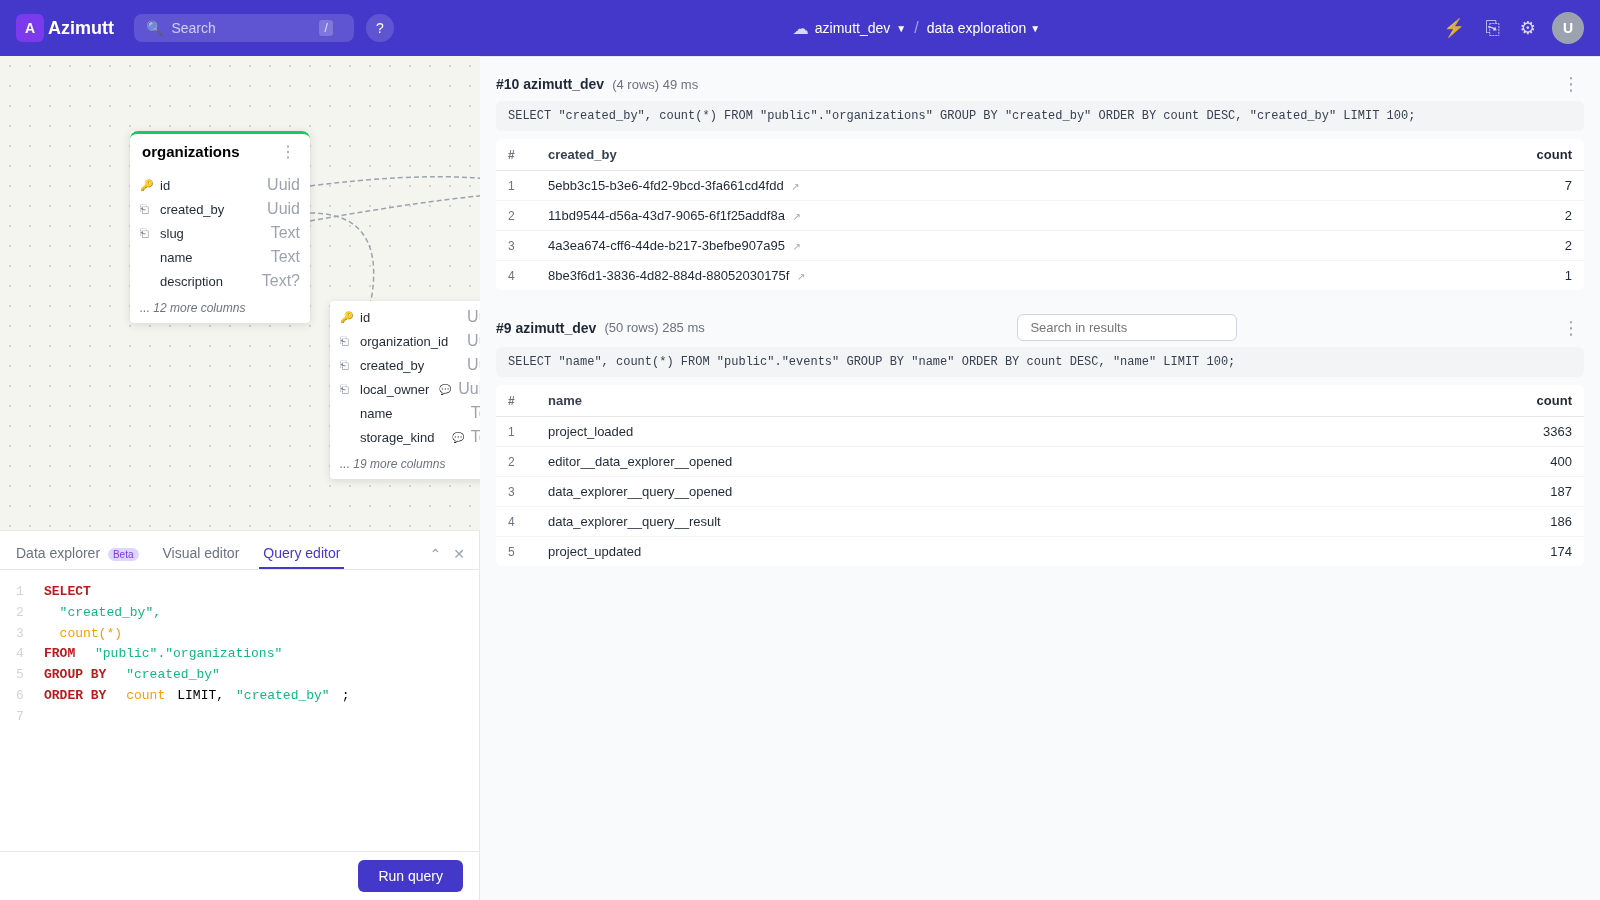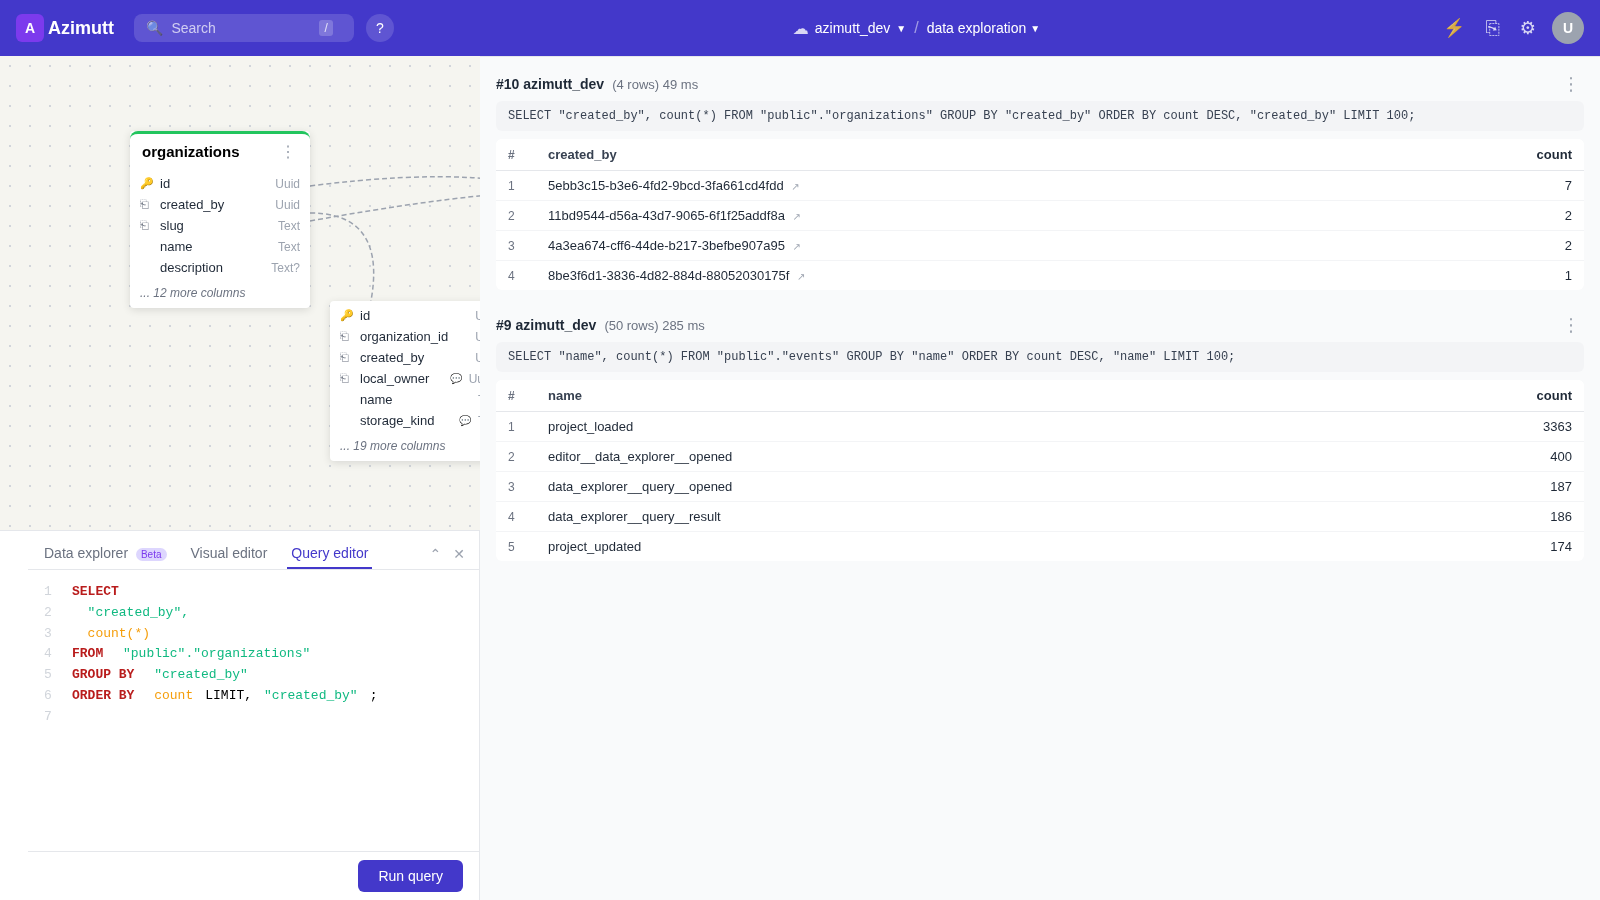--- a/index.html
+++ b/index.html
@@ -200,21 +200,21 @@
     .table-body { padding: 4px 0; }
     .table-row-item {
       display: flex;
       align-items: center;
       padding: 3px 10px;
       font-size: 13px;
       gap: 6px;
     }
     .table-row-item .col-icon { font-size: 11px; color: #6b7280; width: 14px; }
     .table-row-item .col-name { flex: 1; color: #1f2937; }
-    .table-row-item .col-type { color: #9ca3af; font-size: 12px; }
+    .table-row-item .col-type { color: #9ca3af; font-size: 16px; }
     .table-row-item .col-type.link { color: #3b82f6; text-decoration: underline; cursor: pointer; }
     .table-more { padding: 4px 10px 8px; color: #6b7280; font-size: 12px; font-style: italic; }
     .table-menu-btn { background: none; border: none; cursor: pointer; color: #9ca3af; font-size: 16px; padding: 0 2px; }
     .key-icon { color: #f59e0b; }
     .fk-icon { color: #6b7280; }
 
     
     #svg-connectors {
       position: absolute;
       top: 0; left: 0;
@@ -228,21 +228,20 @@
       position: absolute;
       bottom: 0;
       left: 0;
       width: 480px;
       background: white;
       border-top: 1px solid #e5e7eb;
       border-right: 1px solid #e5e7eb;
       height: 370px;
       display: flex;
       flex-direction: column;
-      padding-left: 28px;
     }
     #panel-tabs {
       display: flex;
       align-items: center;
       padding: 8px 12px 0;
       gap: 16px;
       border-bottom: 1px solid #e5e7eb;
     }
     #panel-tabs .tab {
       padding: 6px 4px;
@@ -731,20 +730,21 @@
     <td class="count-col">1</td>
   </tr>
             </tbody>
         </table>
       </div>
 
       <div class="result-block">
         <div class="result-header">
           <span class="result-title">#9 azimutt_dev</span>
           <span class="result-meta">(50 rows) 285 ms</span>
+          <input type="text" class="search-in-results" placeholder="Search in results" style="">
           <button class="result-more-btn">⋮</button>
         </div>
         <div class="result-sql">SELECT "name", count(*) FROM "public"."events" GROUP BY "name" ORDER BY count DESC, "name" LIMIT 100;</div>
         <table class="result-table">
           <thead>
             <tr>
               <th class="num-col">#</th>
               <th>name</th>
               <th class="count-col">count</th>
             </tr>

